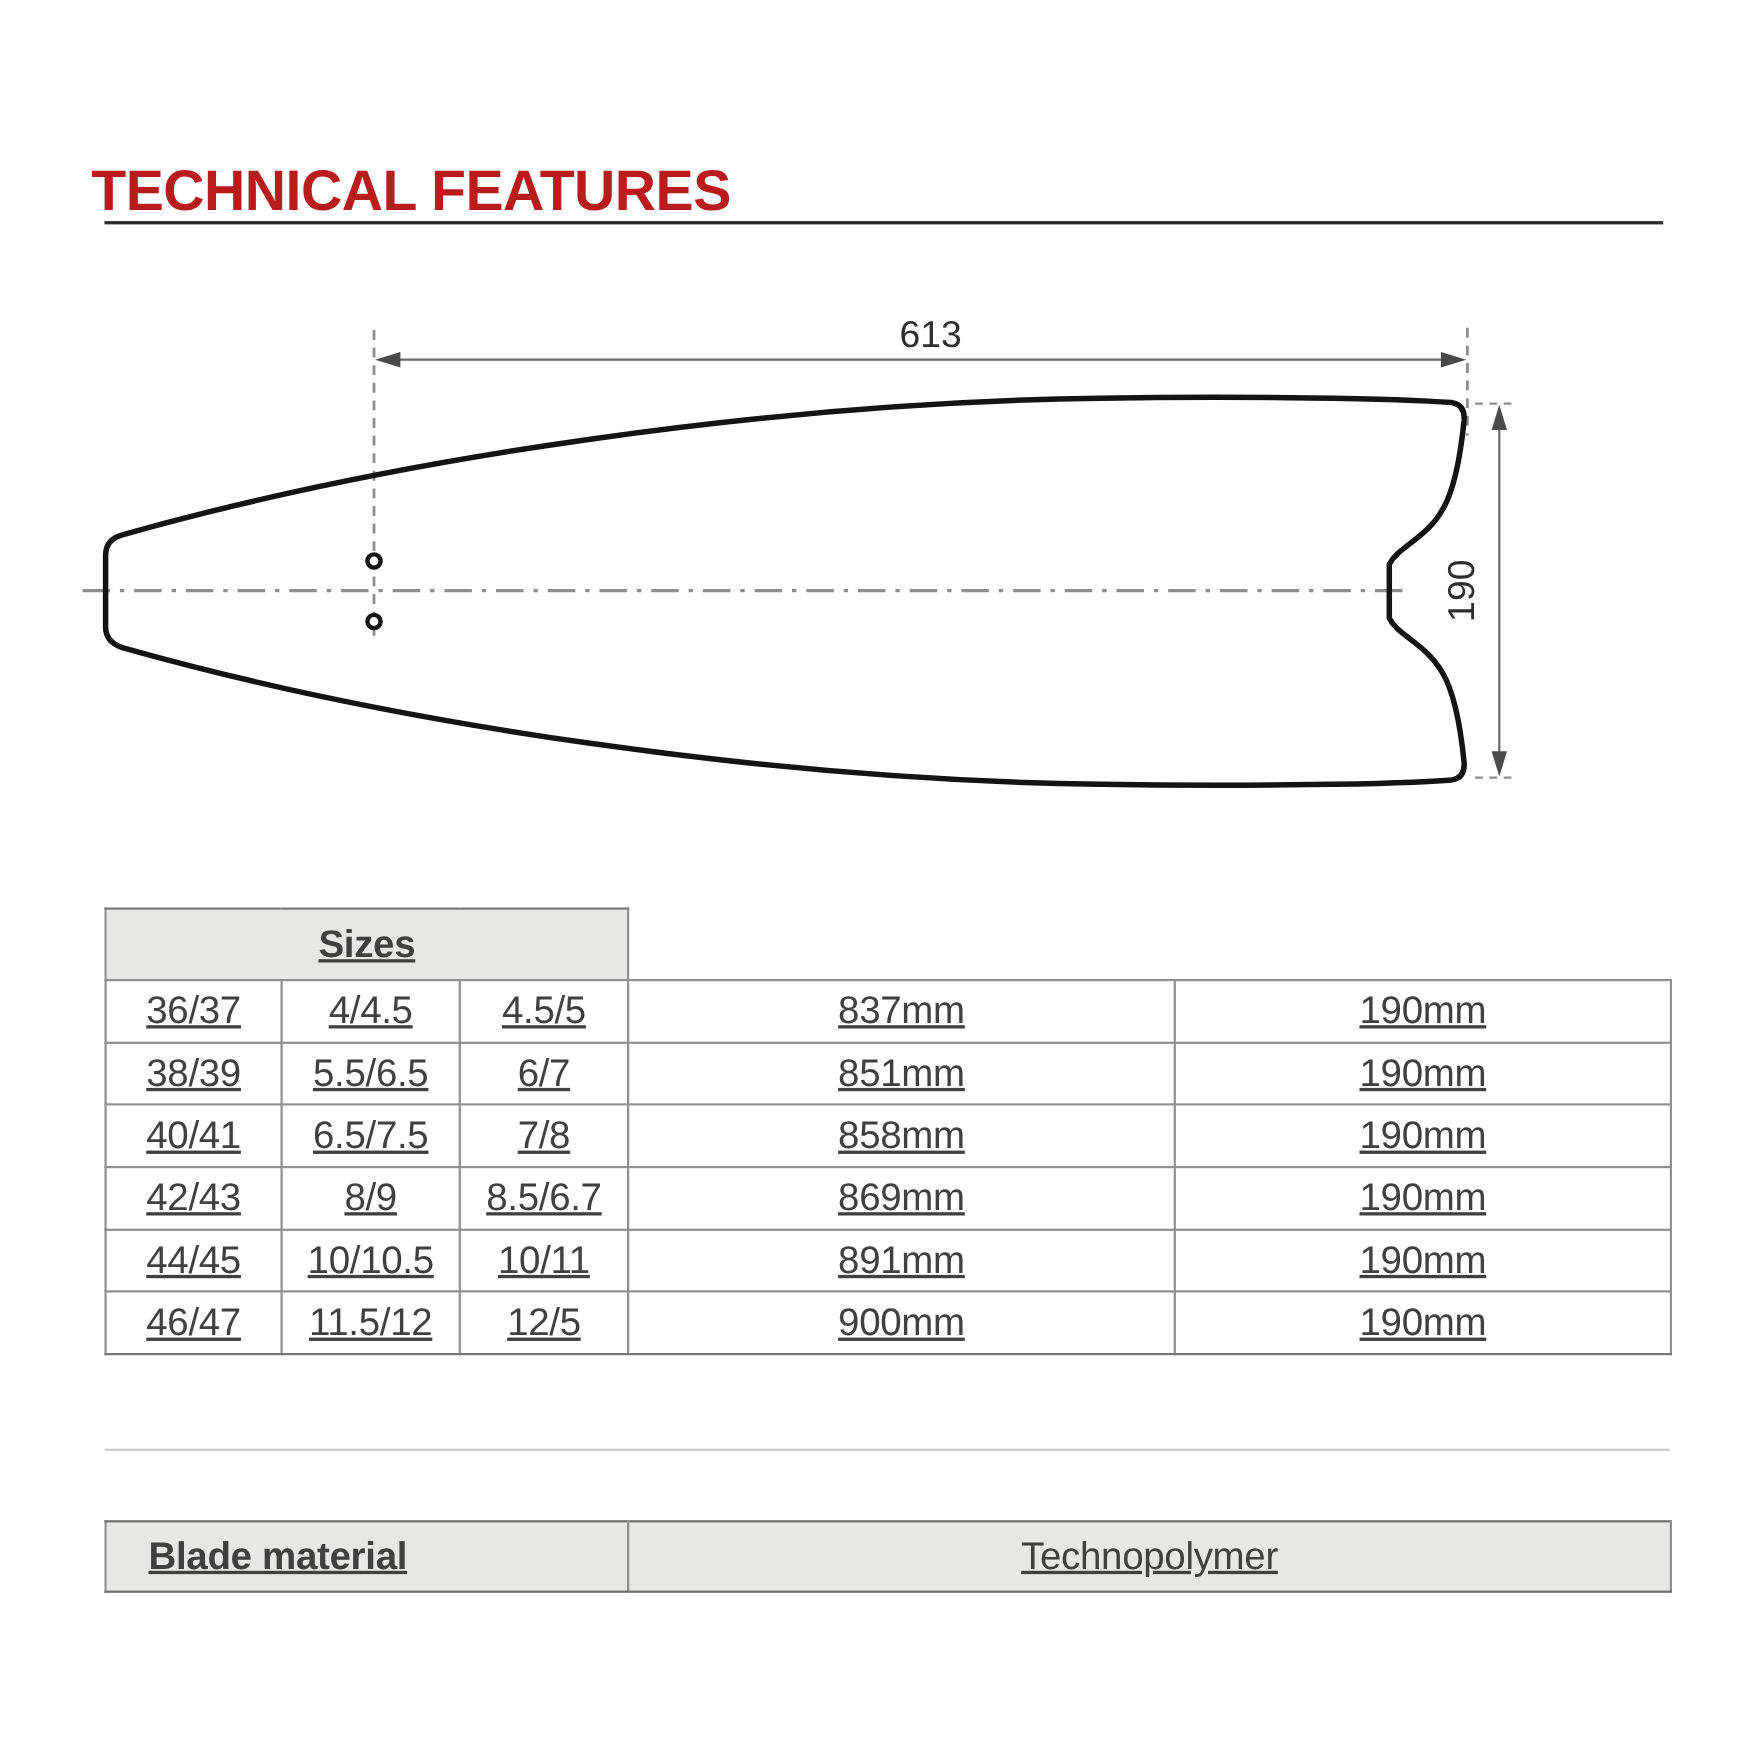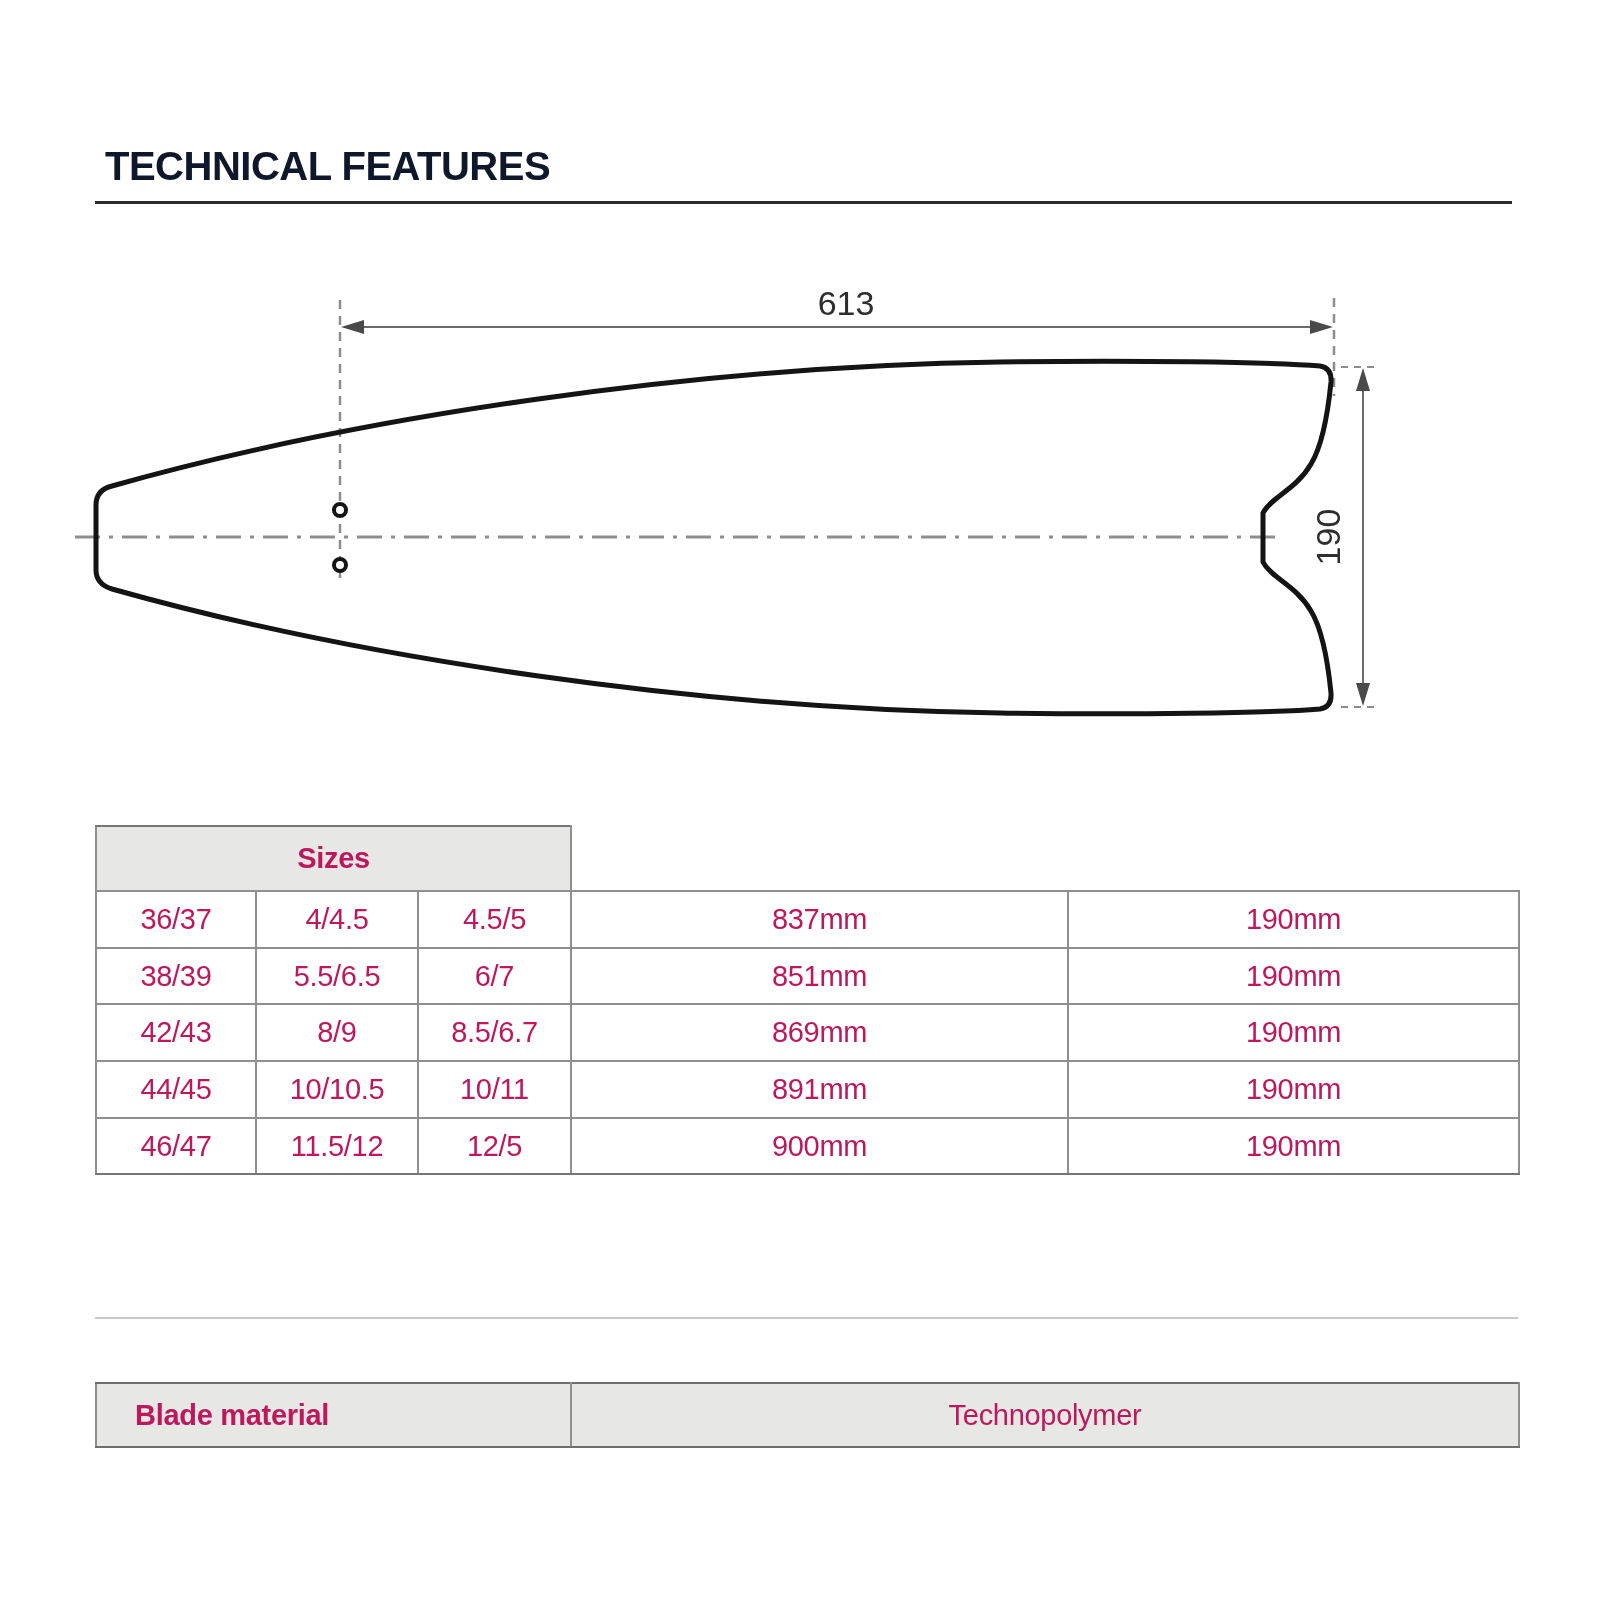--- a/index.html
+++ b/index.html
@@ -2,33 +2,33 @@
 <html><head>
 <meta charset="utf-8">
 <style>
   html,body{margin:0;padding:0;background:#fff;}
   #stage{
     position:relative;width:1600px;height:1600px;background:#ffffff;overflow:hidden;
     font-family:"Liberation Sans",sans-serif;color:#1d1d1d;
   }
   
   .page-title{
-    position:absolute;left:105px;top:144px;margin:0;
-    font-size:40px;font-weight:700;letter-spacing:-.5px;color:#0f172a;
+    position:absolute;left:83px;top:144px;margin:0;
+    font-size:52px;font-weight:700;letter-spacing:-.5px;color:#b91c1c;
   }
   .title-rule{
     position:absolute;left:95px;top:201px;width:1417px;height:3px;background:#2b2b2b;
   }
   
   .drawing-svg{position:absolute;left:0;top:0;}
   .dim-text{font-family:"Liberation Sans",sans-serif;font-size:34px;fill:#2e2e2e;}
   
   .spec-table{
     position:absolute;border-collapse:collapse;table-layout:fixed;
-    font-size:29px;letter-spacing:-.3px;color:#be185d;
+    font-size:35px;letter-spacing:-.3px;color:#404040;text-decoration:underline;
   }
   .spec-table td{
     border:2px solid #8f8f8f;text-align:center;vertical-align:middle;
     padding:0;overflow:hidden;
   }
   .sizes-row td{height:63px;background:#e7e7e5;font-weight:700;border-top-color:#767676;}
   .sizes-row td.ghost{border:none;background:#ffffff;}
   .head-row td{height:62px;background:#e7e7e5;border-top-color:#6f6f6f;}
   .head-row td.bold{font-weight:700;}
   .data-row td{height:54.7px;background:#ffffff;margin-top:24px;}
@@ -108,20 +108,27 @@
         <td>190mm</td>
       </tr>
       <tr class="data-row">
         <td>38/39</td>
         <td>5.5/6.5</td>
         <td>6/7</td>
         <td>851mm</td>
         <td>190mm</td>
       </tr>
       <tr class="data-row">
+        <td>40/41</td>
+        <td>6.5/7.5</td>
+        <td>7/8</td>
+        <td>858mm</td>
+        <td>190mm</td>
+      </tr>
+      <tr class="data-row">
         <td>42/43</td>
         <td>8/9</td>
         <td>8.5/6.7</td>
         <td>869mm</td>
         <td>190mm</td>
       </tr>
       <tr class="data-row">
         <td>44/45</td>
         <td>10/10.5</td>
         <td>10/11</td>

